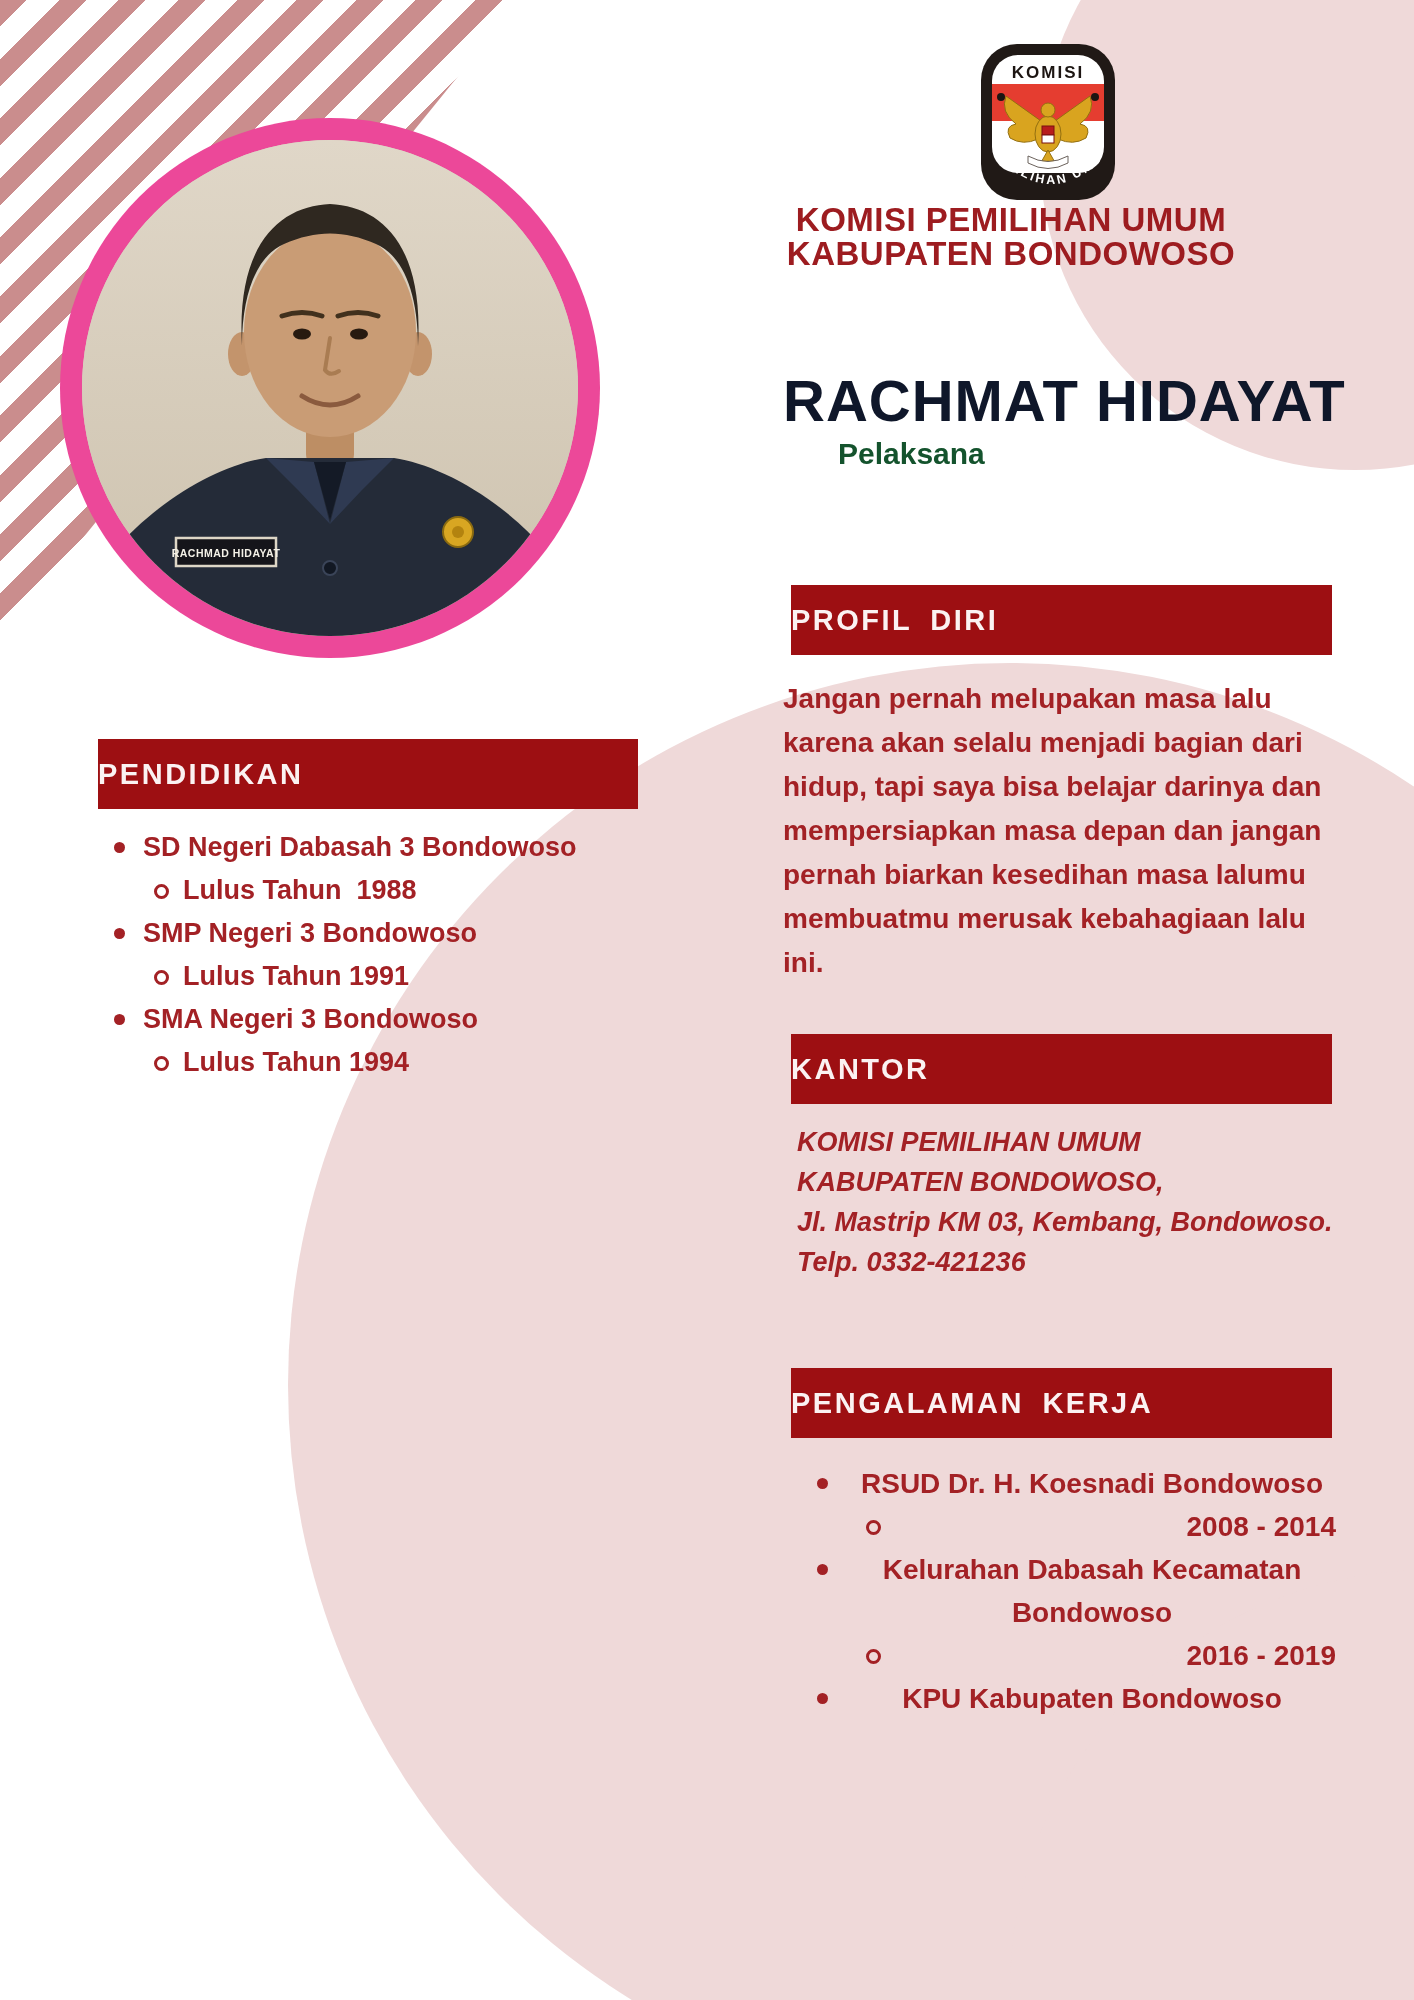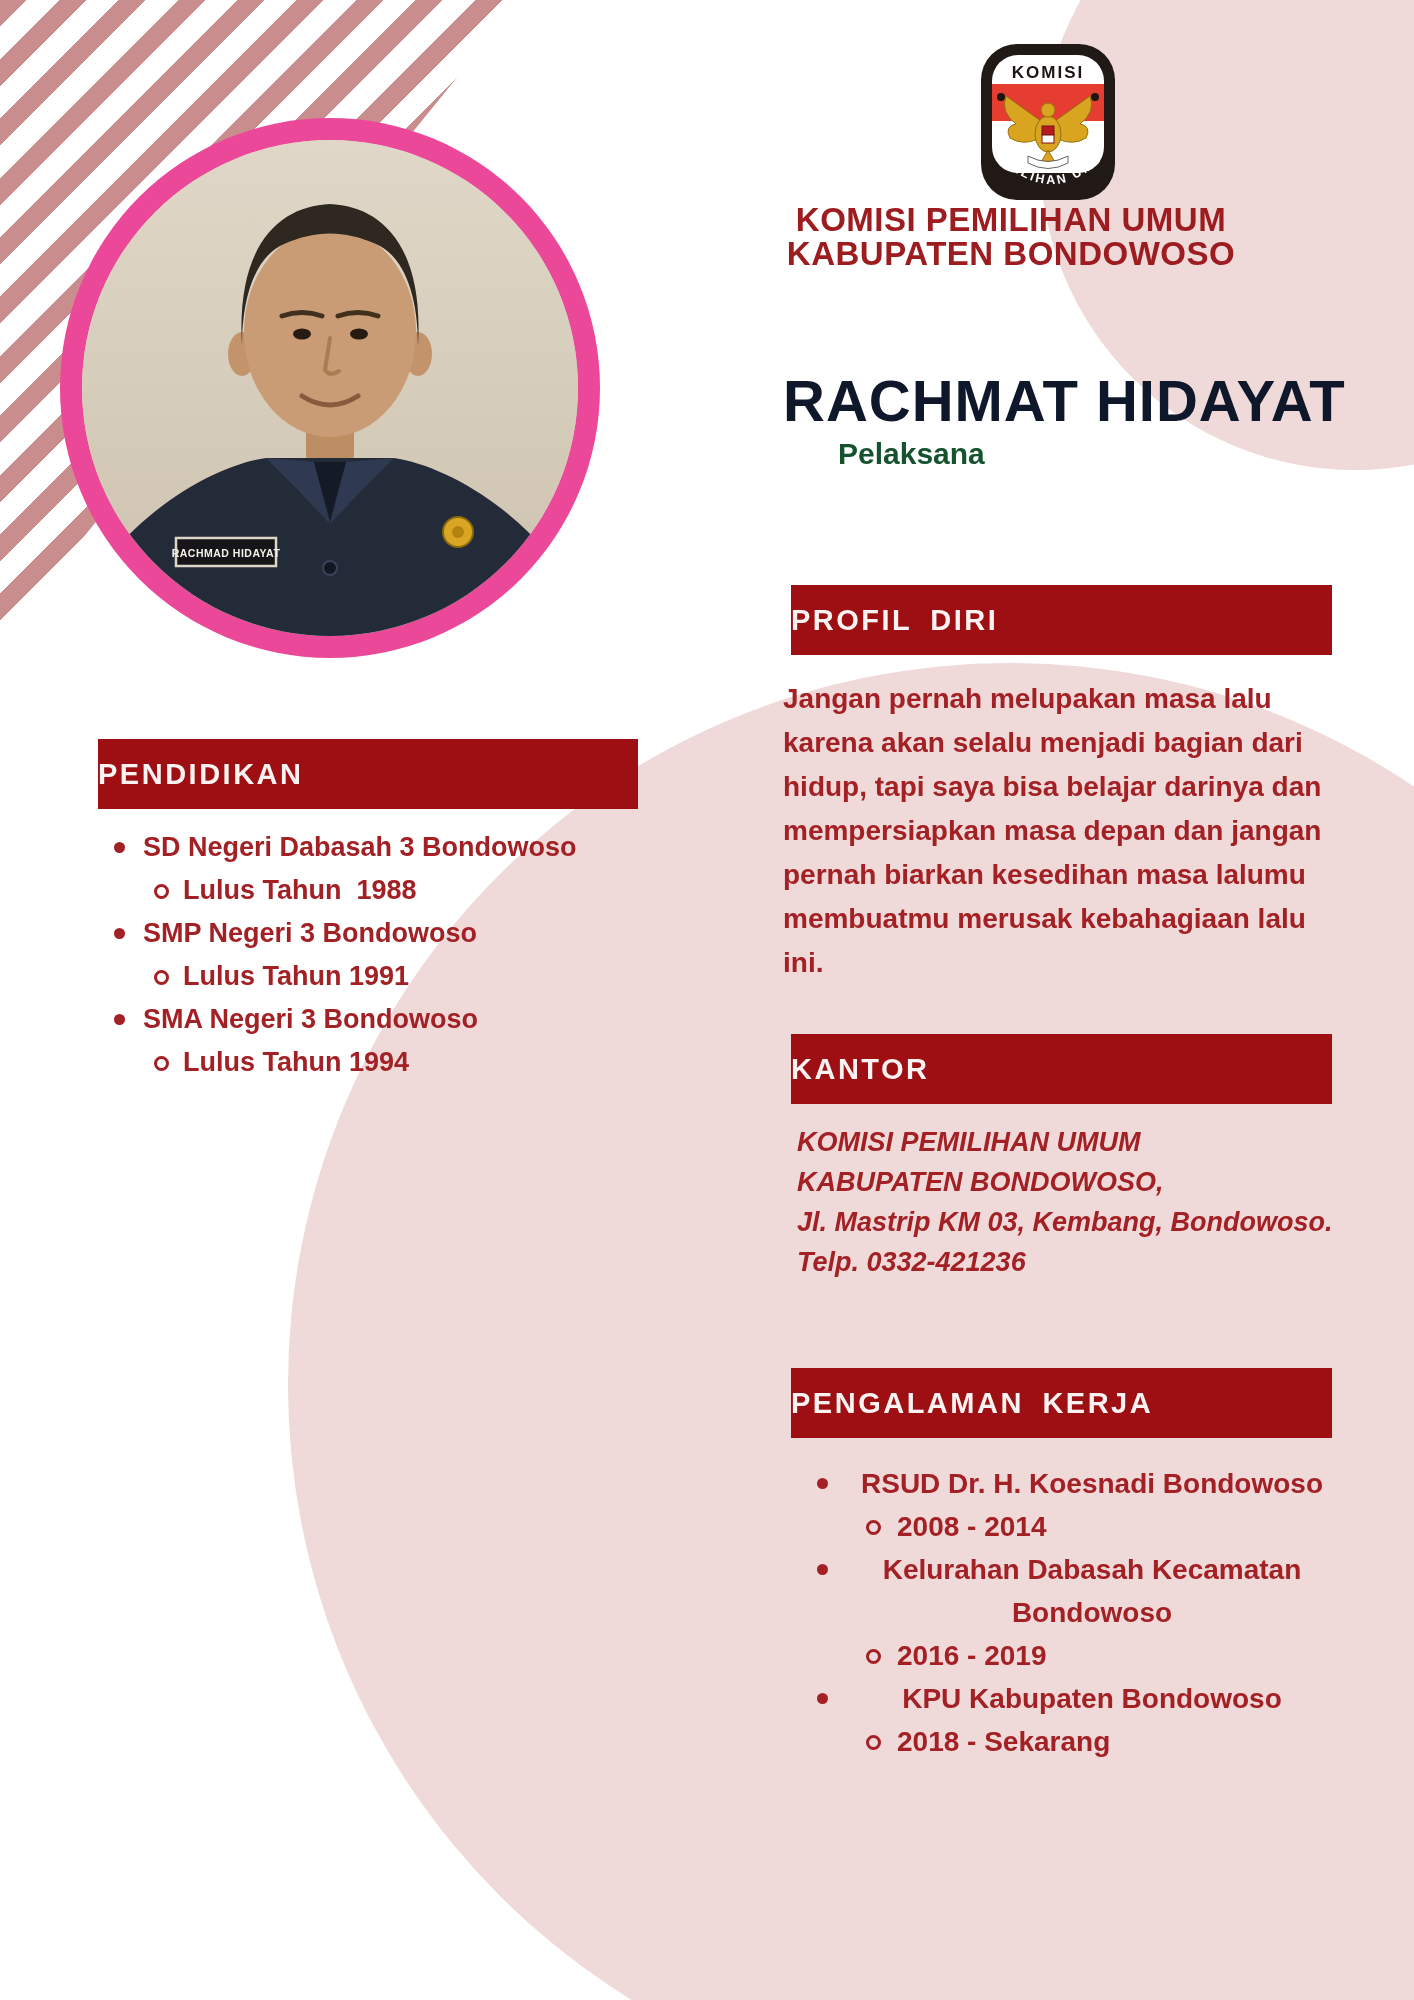--- a/index.html
+++ b/index.html
@@ -39,21 +39,21 @@
   #kantor-body{position:absolute;left:797px;top:1122px;font-size:27px;font-weight:bold;font-style:italic;color:#a32125;line-height:40px;white-space:nowrap;}
   .list{position:absolute;font-weight:bold;color:#a32125;}
   #edu{left:98px;top:826px;width:560px;font-size:27px;line-height:43px;}
   #work{left:791px;top:1462px;width:545px;font-size:28px;line-height:43px;}
   .li-main,.li-sub{position:relative;}
   .li-main::before{content:"";position:absolute;width:11px;height:11px;border-radius:50%;background:#a32125;top:16px;}
   .li-sub::before{content:"";position:absolute;width:9px;height:9px;border-radius:50%;border:3.5px solid #a32125;background:transparent;top:15px;}
   #edu .li-main{padding-left:45px;}  #edu .li-main::before{left:16px;}
   #edu .li-sub{padding-left:85px;white-space:pre-wrap;}  #edu .li-sub::before{left:56px;}
   #work .li-main{padding-left:57px;text-align:center;} #work .li-main::before{left:26px;}
-  #work .li-sub{padding-left:106px;} #work .li-sub::before{left:75px;}
+  #work .li-sub{padding-left:106px;text-align:right;} #work .li-sub::before{left:75px;}
   svg text{font-family:"Liberation Sans","DejaVu Sans",sans-serif;}
 </style>
 </head>
 <body>
 
 <div id="canvas">
 
   <div id="stripes"></div>
   <div id="c-tr" class="bg-circle"></div>
   <div id="c-main" class="bg-circle"></div>
@@ -174,16 +174,15 @@
     <div>Jl. Mastrip KM 03, Kembang, Bondowoso.</div>
     <div>Telp. 0332-421236</div>
   </div>
 
   <div id="work" class="list">
     <div class="li-main">RSUD Dr. H. Koesnadi Bondowoso</div>
     <div class="li-sub">2008 - 2014</div>
     <div class="li-main">Kelurahan Dabasah Kecamatan Bondowoso</div>
     <div class="li-sub">2016 - 2019</div>
     <div class="li-main">KPU Kabupaten Bondowoso</div>
-    <div class="li-sub">2018 - Sekarang</div>
   </div>
 
 </div>
 
 </body></html>

